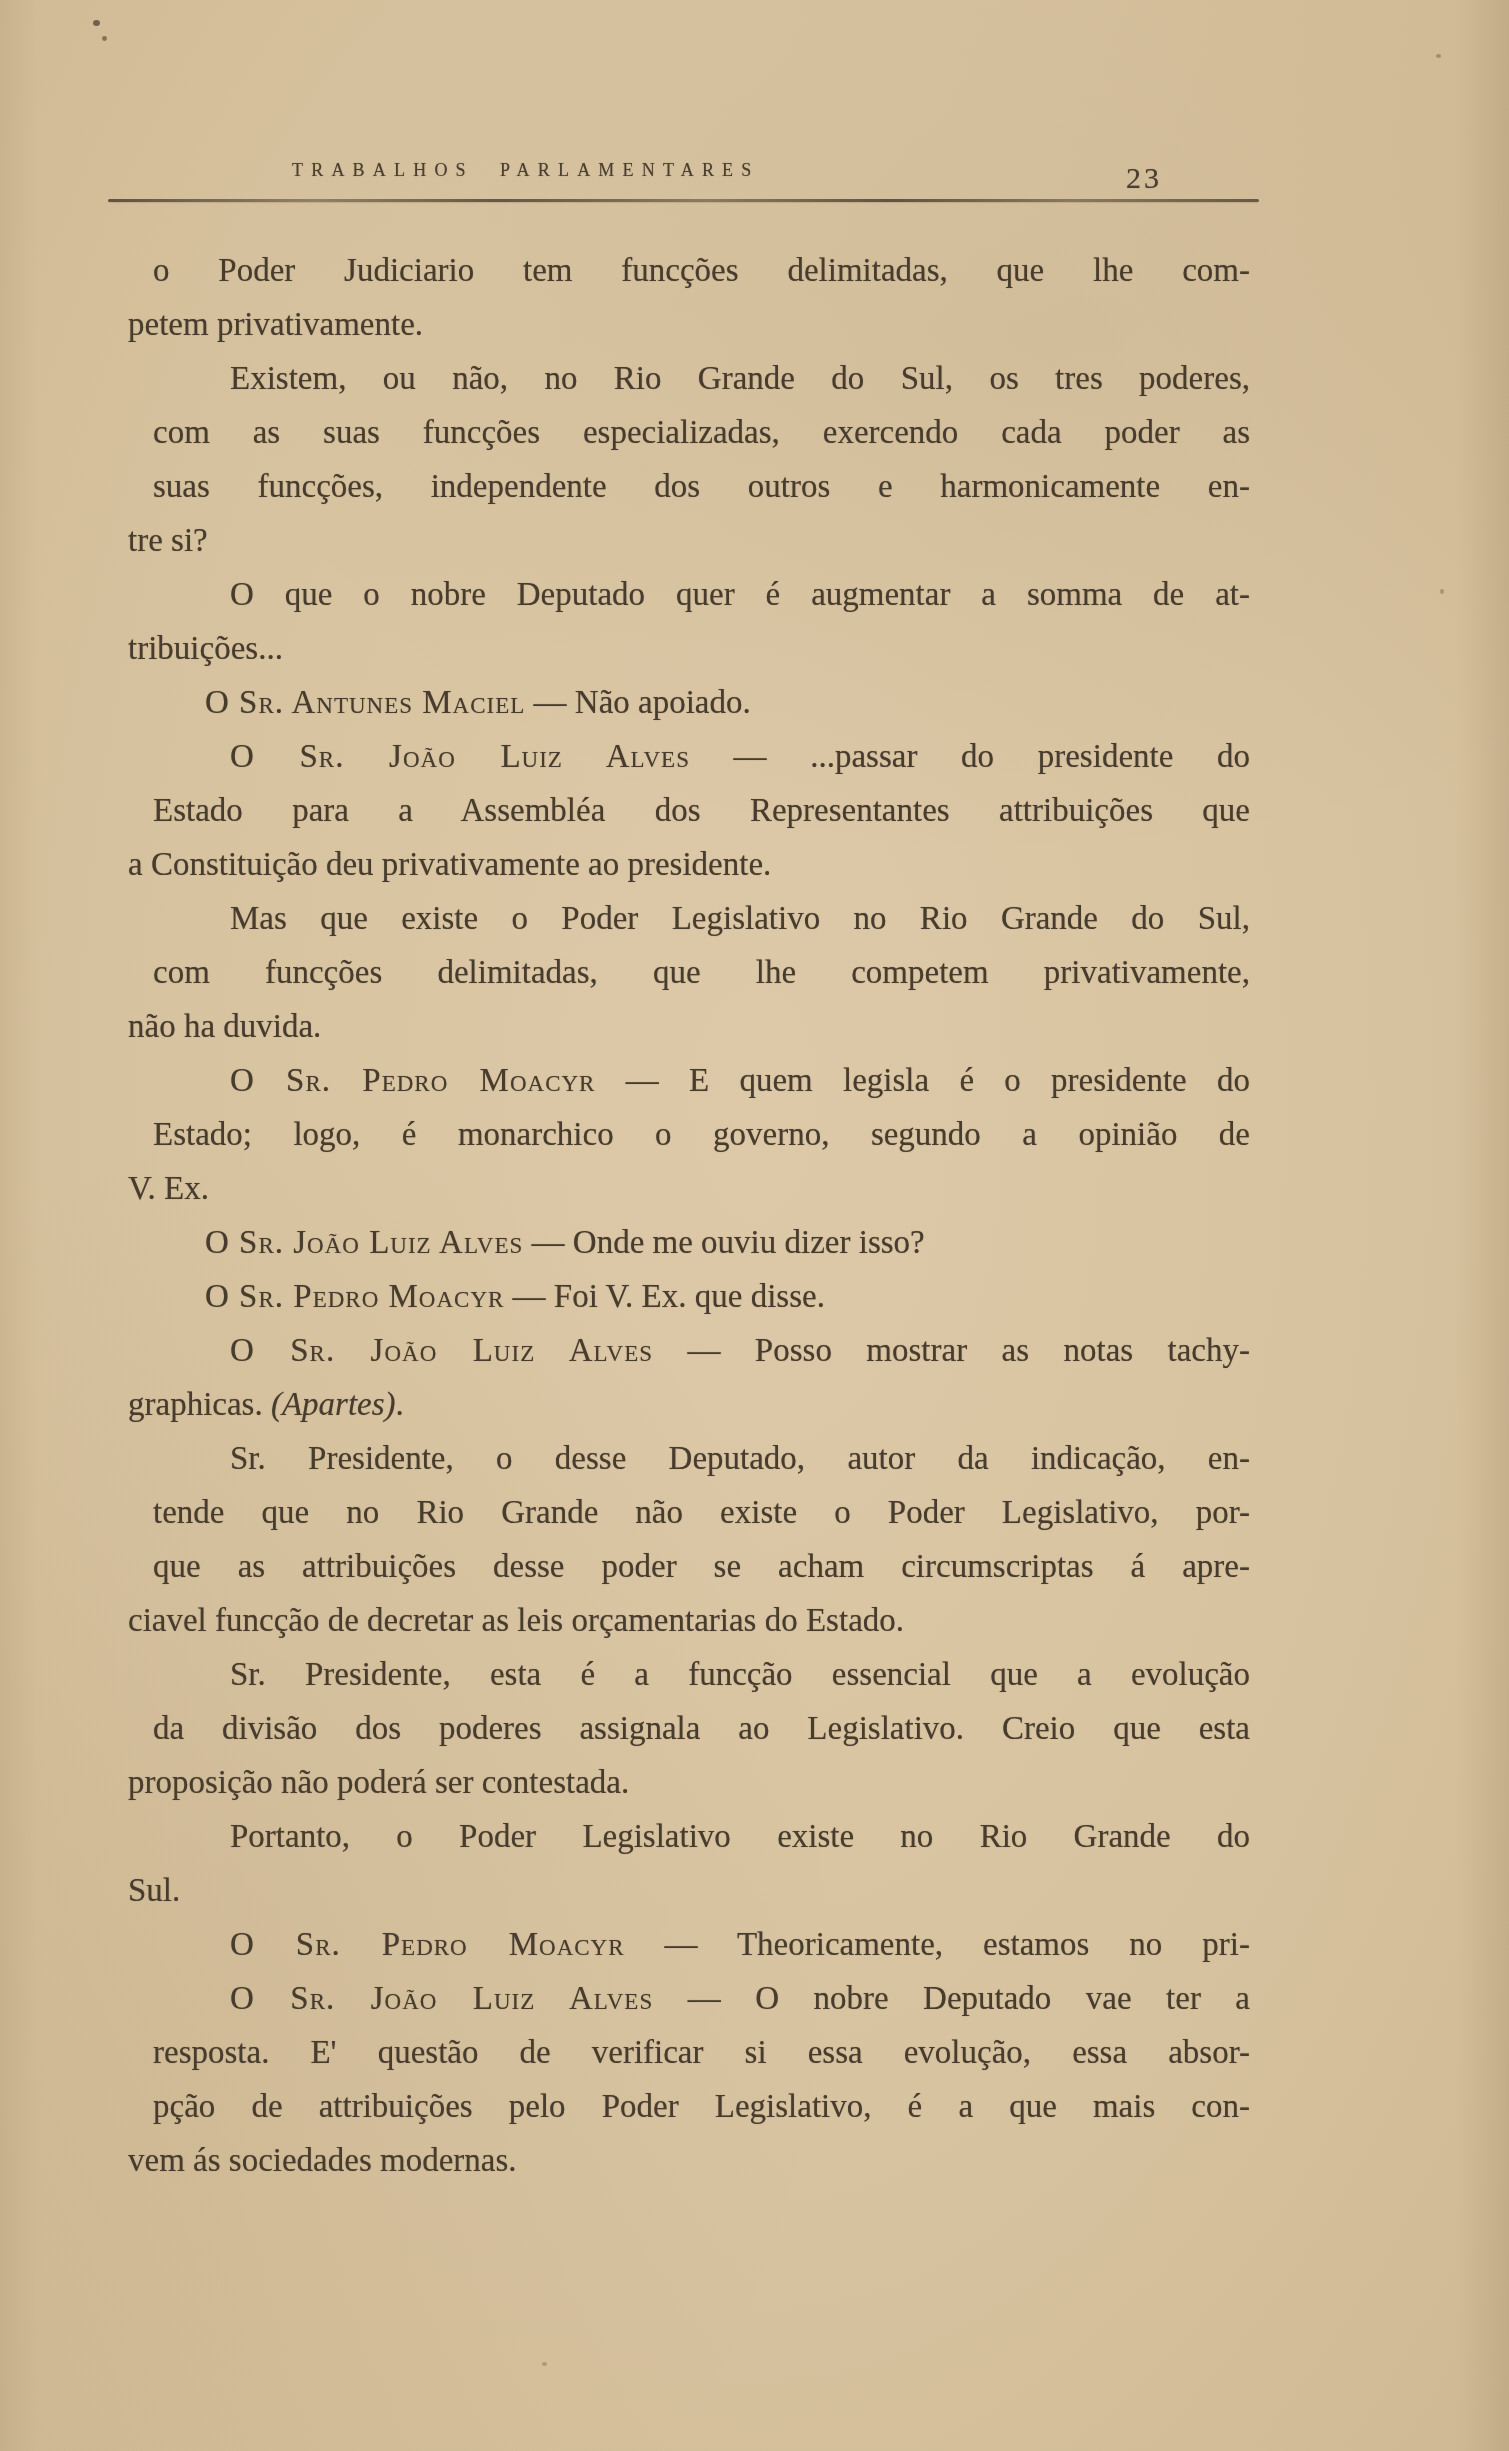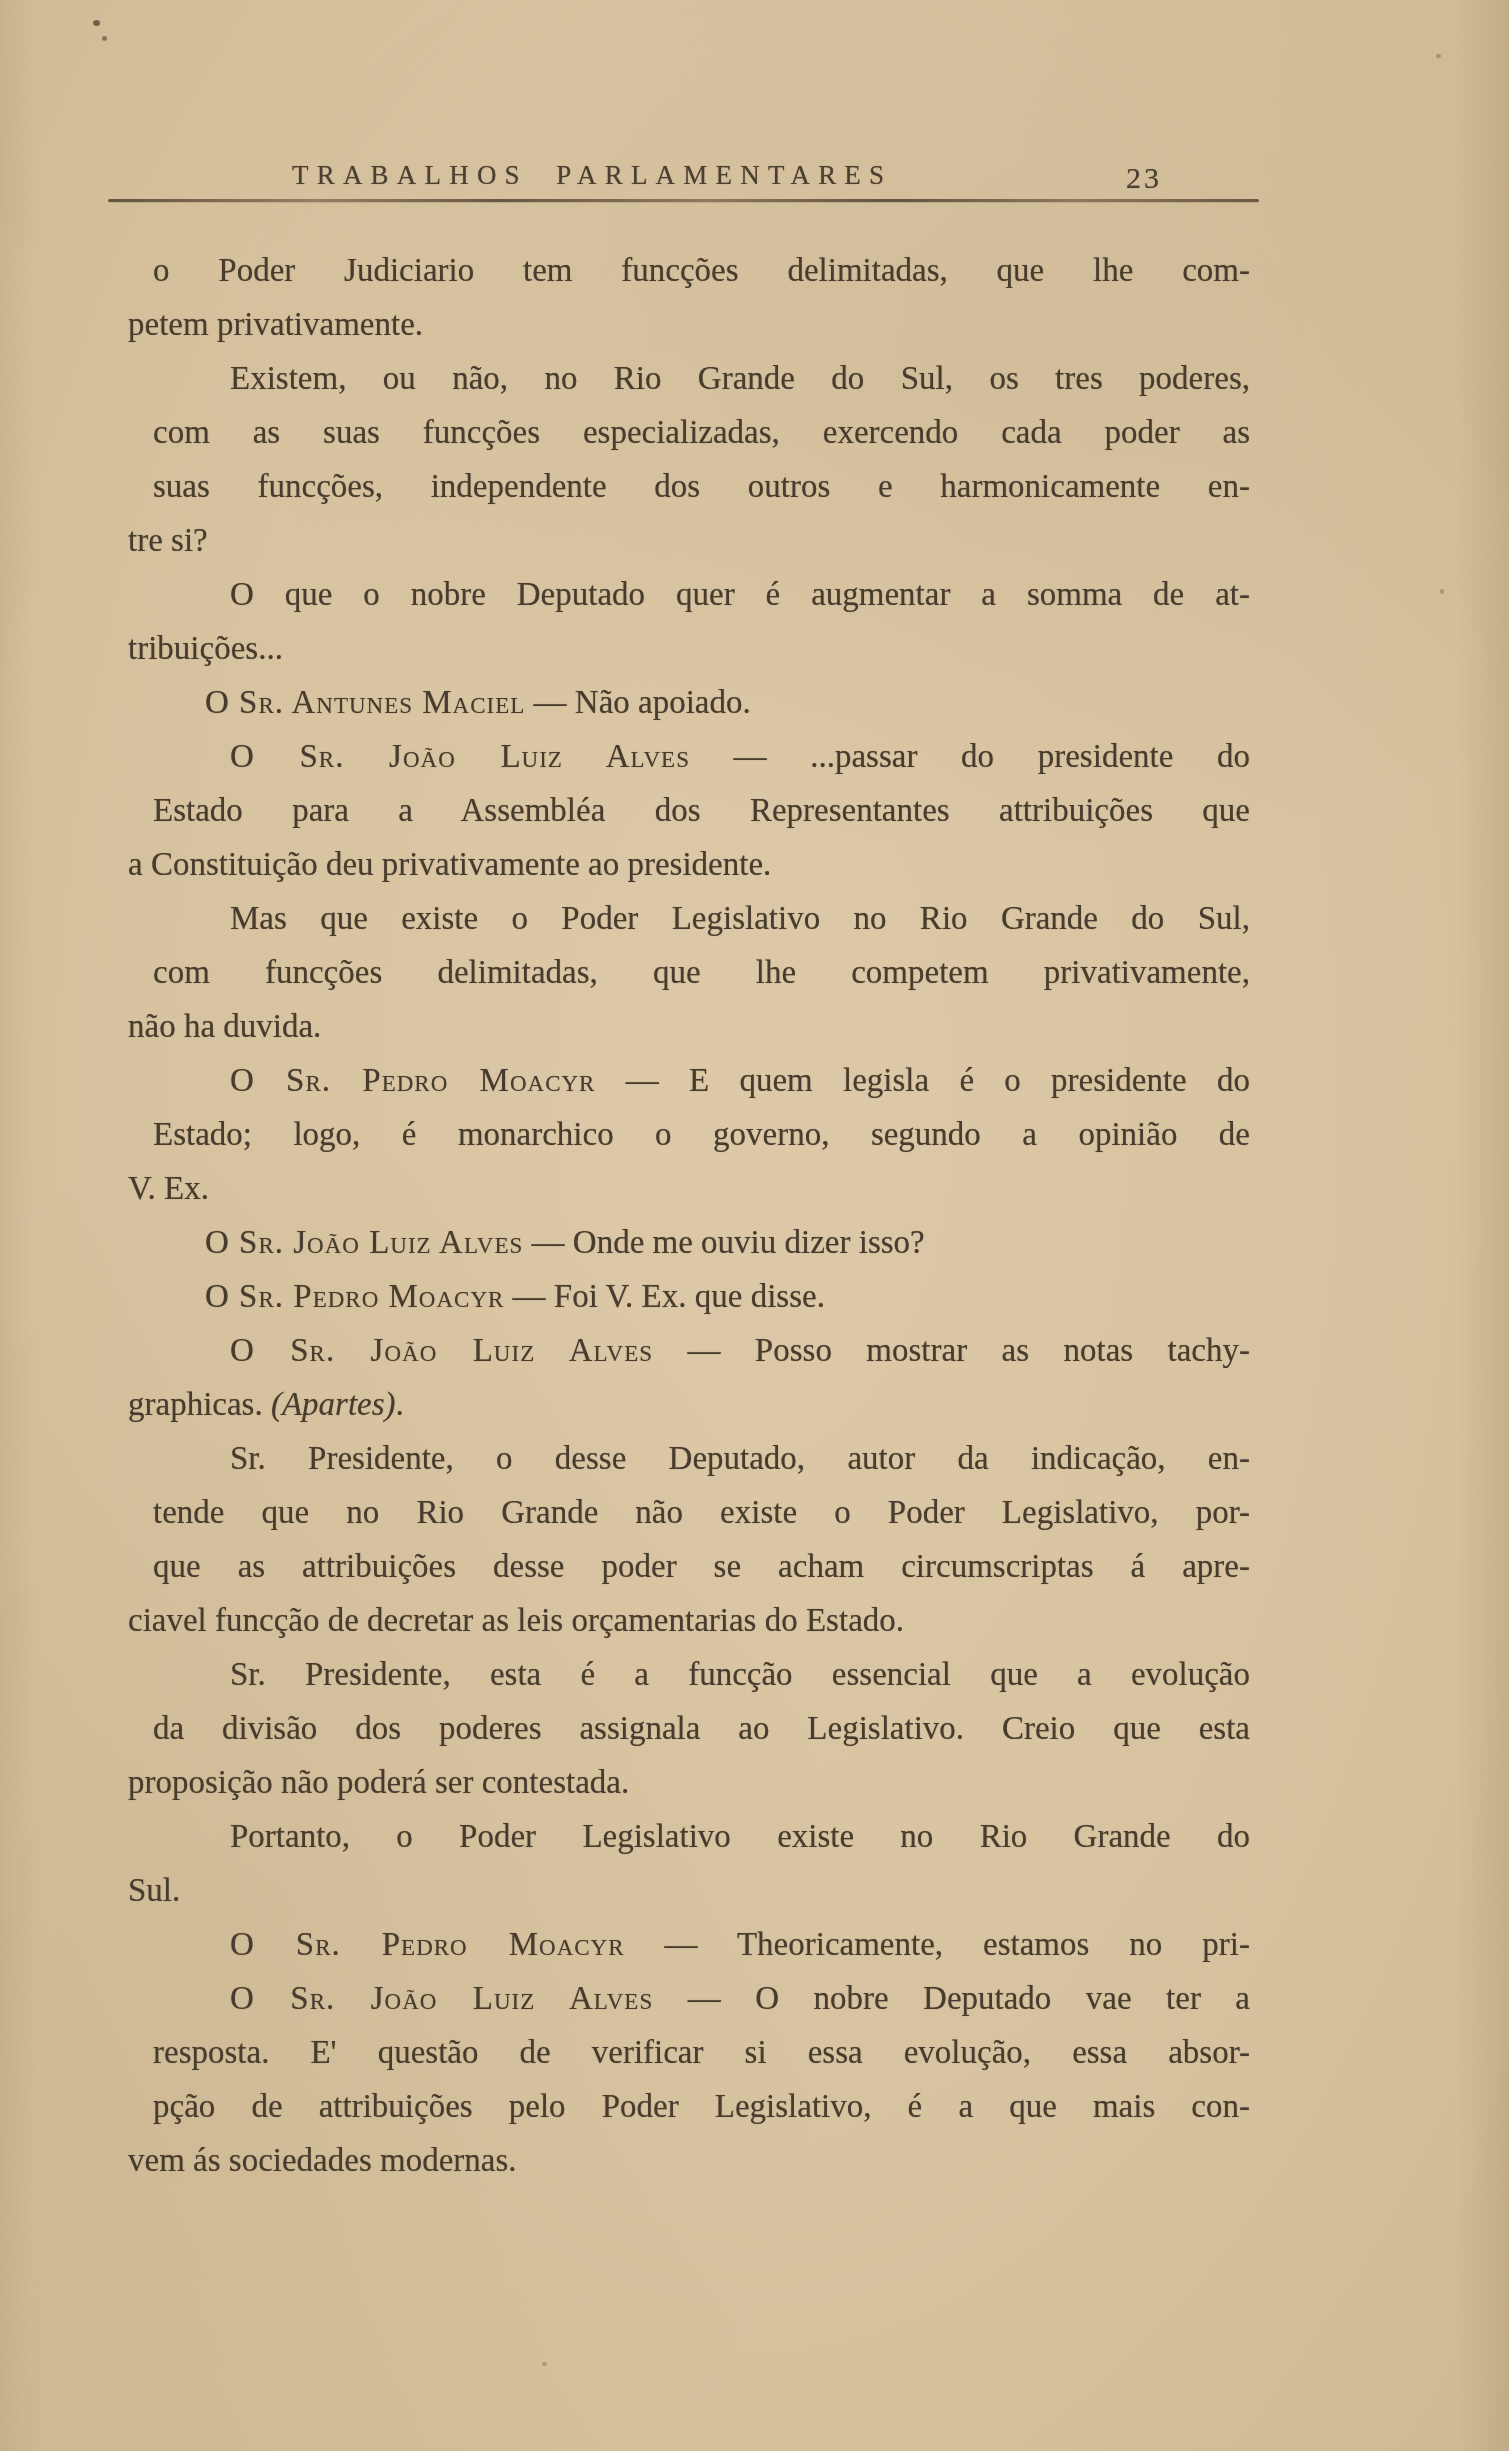--- a/index.html
+++ b/index.html
@@ -16,21 +16,21 @@
       radial-gradient(966px 1352px at 18% 78%, rgba(125,100,65,0.06), rgba(125,100,65,0) 60%),
       radial-gradient(ellipse at 50% 45%, #ddc9a8 0%, #d8c3a0 55%, #cfb994 100%);
     color: #46false3a2c;
     color: #463a2c;
   }
 
   .running-title {
     position: absolute;
     left: 292px;
     top: 160px;
-    font-size: 27px;
+    font-size: 18px;
     letter-spacing: 8.2px;
     word-spacing: 13.5px;
     color: #4a3f30;
     text-shadow: 0 0 1px rgba(74,63,48,0.55);
     white-space: nowrap;
   }
 
   .page-number {
     position: absolute;
     left: 1126px;

